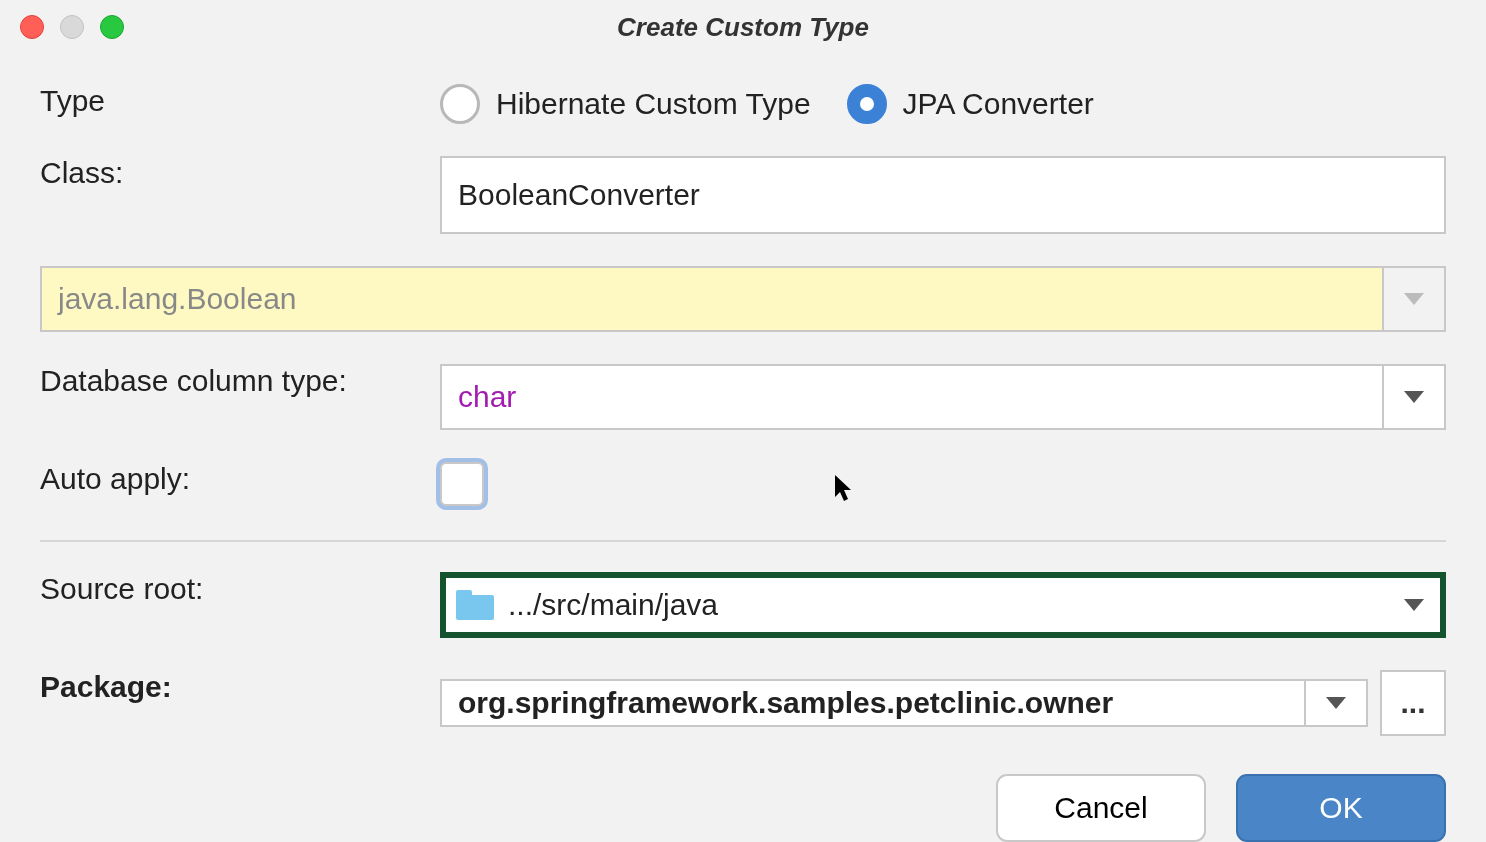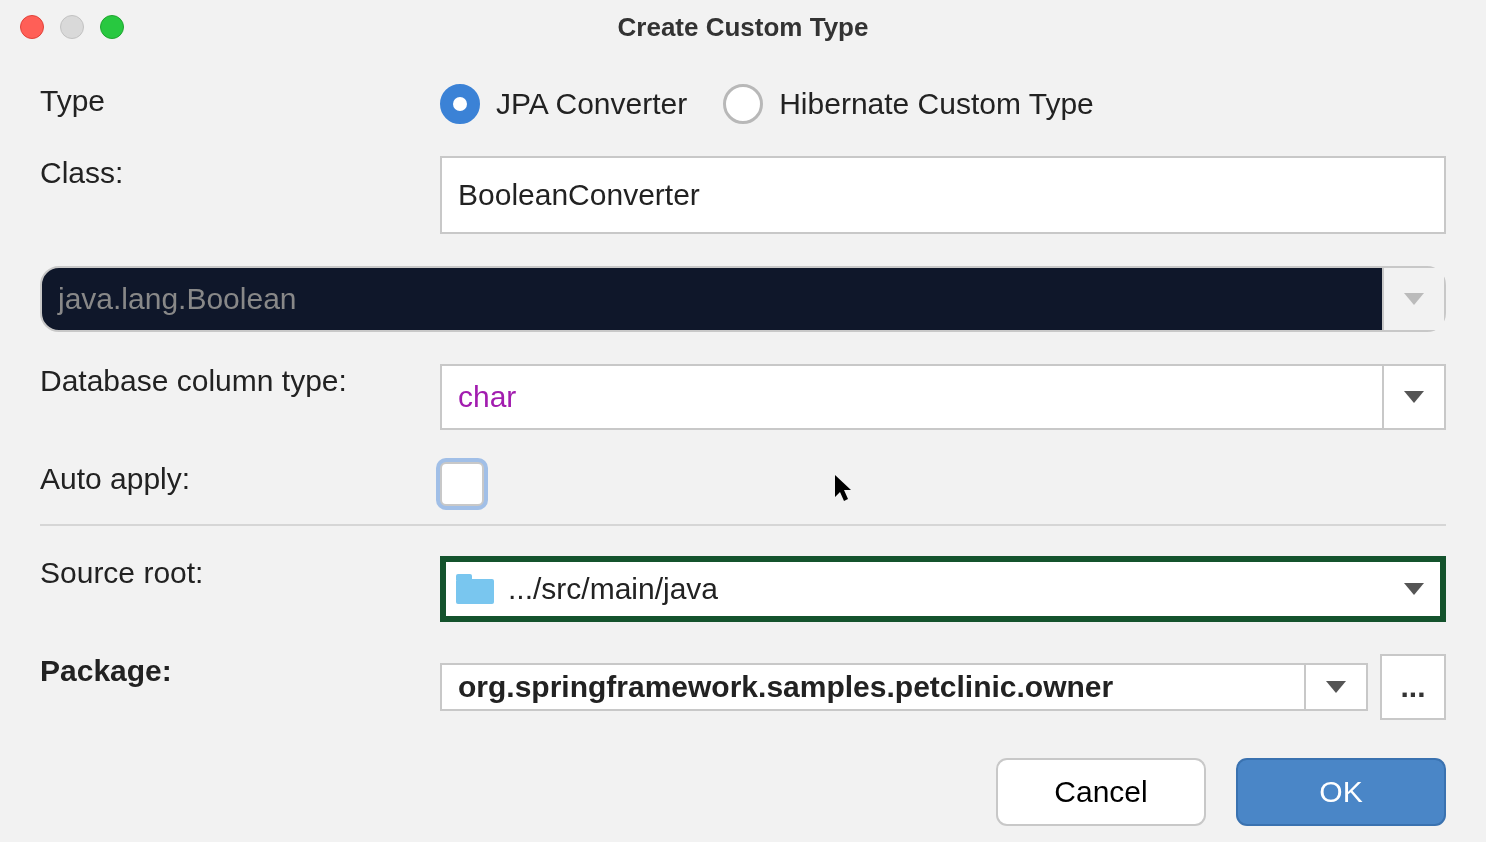--- a/index.html
+++ b/index.html
@@ -28,20 +28,21 @@
     .tl { width: 24px; height: 24px; border-radius: 50%; }
     .tl.close-btn { background: #ff5f57; border: 1px solid #e14239; }
     .tl.min-btn  { background: #d9d9d9; border: 1px solid #c2c2c2; }
     .tl.zoom-btn { background: #28c840; border: 1px solid #1fa52f; }
     .title {
       width: 100%;
       text-align: center;
       font-size: 26px;
       font-weight: 600;
       color: #333;
+      font-style: italic;
     }
     .content {
       padding: 30px 40px 0 40px;
     }
     .row {
       display: flex;
       align-items: flex-start;
       margin-bottom: 32px;
     }
     .label {
@@ -98,21 +99,21 @@
       padding: 0 16px;
       color: #222;
     }
     .combo {
       flex: 1;
       display: flex;
       height: 66px;
       border: 2px solid #c8c8c8;
       background: #fff;
     }
-    .combo.disabled { background: #0f172a; border-radius: 19px; }
+    .combo.disabled { background: #fef9c3; }
     .combo-text {
       flex: 1;
       display: flex;
       align-items: center;
       padding: 0 16px;
       font-size: 30px;
     }
     .combo.disabled .combo-text { color: #888; }
     .combo .combo-text.code { color: #a21caf; font-family: inherit; }
     .combo-btn {
@@ -245,26 +246,26 @@
   </div>
   <div class="title">Create Custom Type</div>
 </div>
 
 <div class="content">
 
   <div class="row">
     <div class="label">Type</div>
     <div class="field radio-group">
       <div class="radio-item">
+        <div class="radio-circle"></div>
+        <span class="radio-label">Hibernate Custom Type</span>
+      </div>
+      <div class="radio-item">
         <div class="radio-circle selected"></div>
         <span class="radio-label">JPA Converter</span>
-      </div>
-      <div class="radio-item">
-        <div class="radio-circle"></div>
-        <span class="radio-label">Hibernate Custom Type</span>
       </div>
     </div>
   </div>
 
   <div class="row">
     <div class="label">Class:</div>
     <div class="field">
       <input class="text-input" value="BooleanConverter" style="">
     </div>
   </div>
@@ -285,21 +286,21 @@
     <div class="field">
       <div class="combo">
         <div class="combo-text code">char</div>
         <div class="combo-btn">
           <div class="chevron"></div>
         </div>
       </div>
     </div>
   </div>
 
-  <div class="row" style="margin-bottom:18px;">
+  <div class="row" style="margin-bottom:34px;">
     <div class="label">Auto apply:</div>
     <div class="field">
       <div class="checkbox"></div>
     </div>
   </div>
 
   <div class="divider"></div>
 
   <div class="row">
     <div class="label">Source root:</div>

